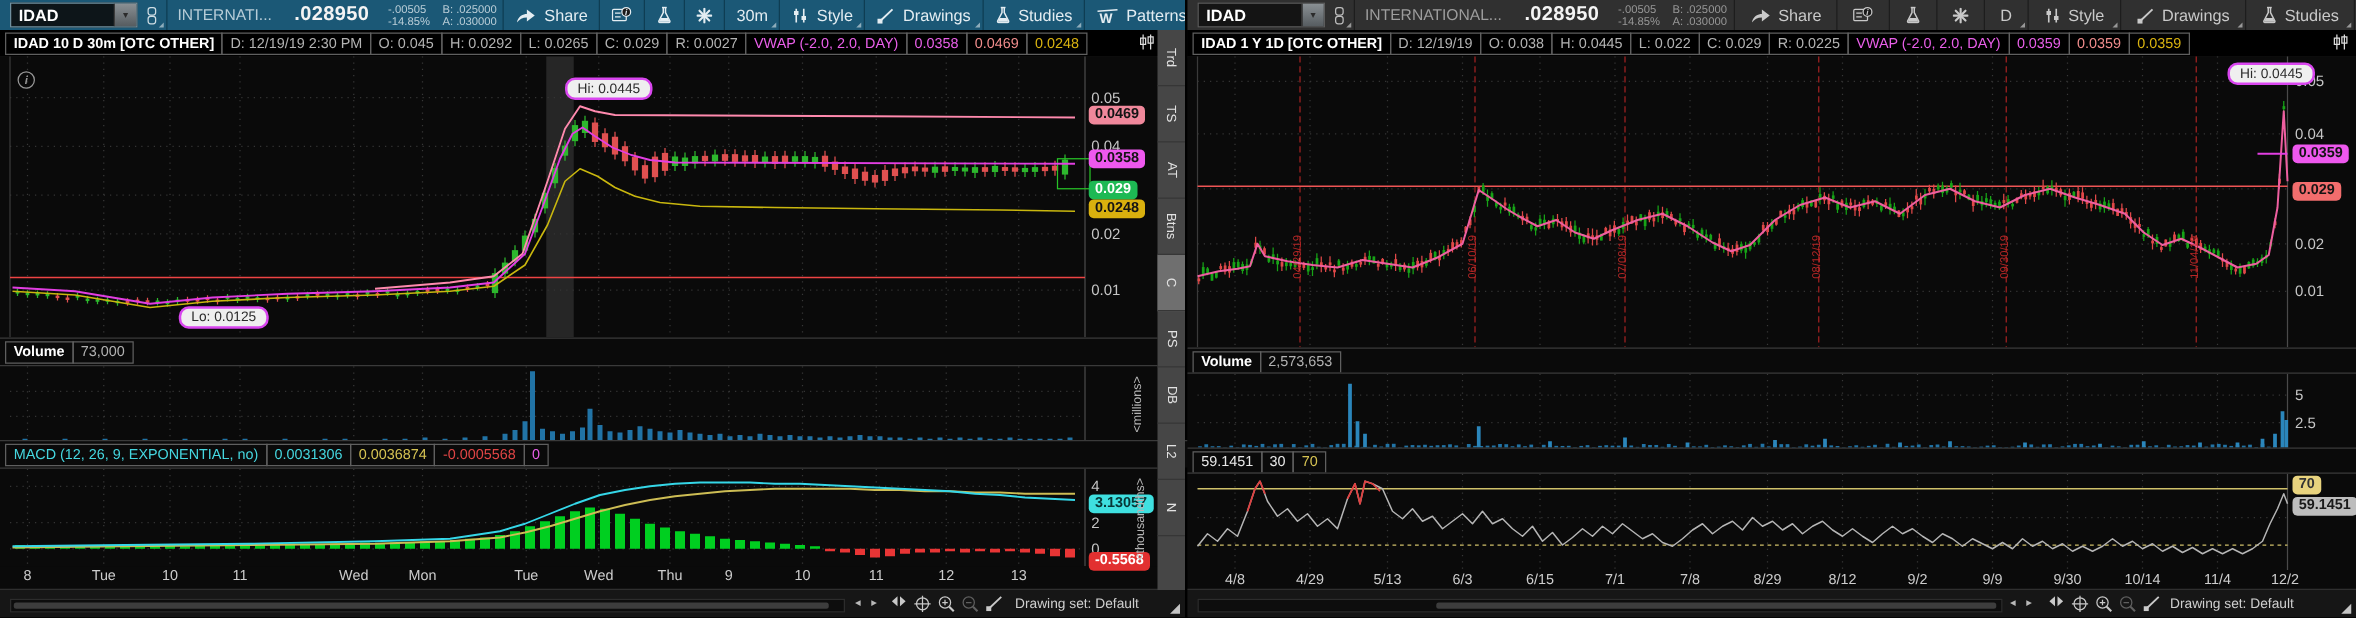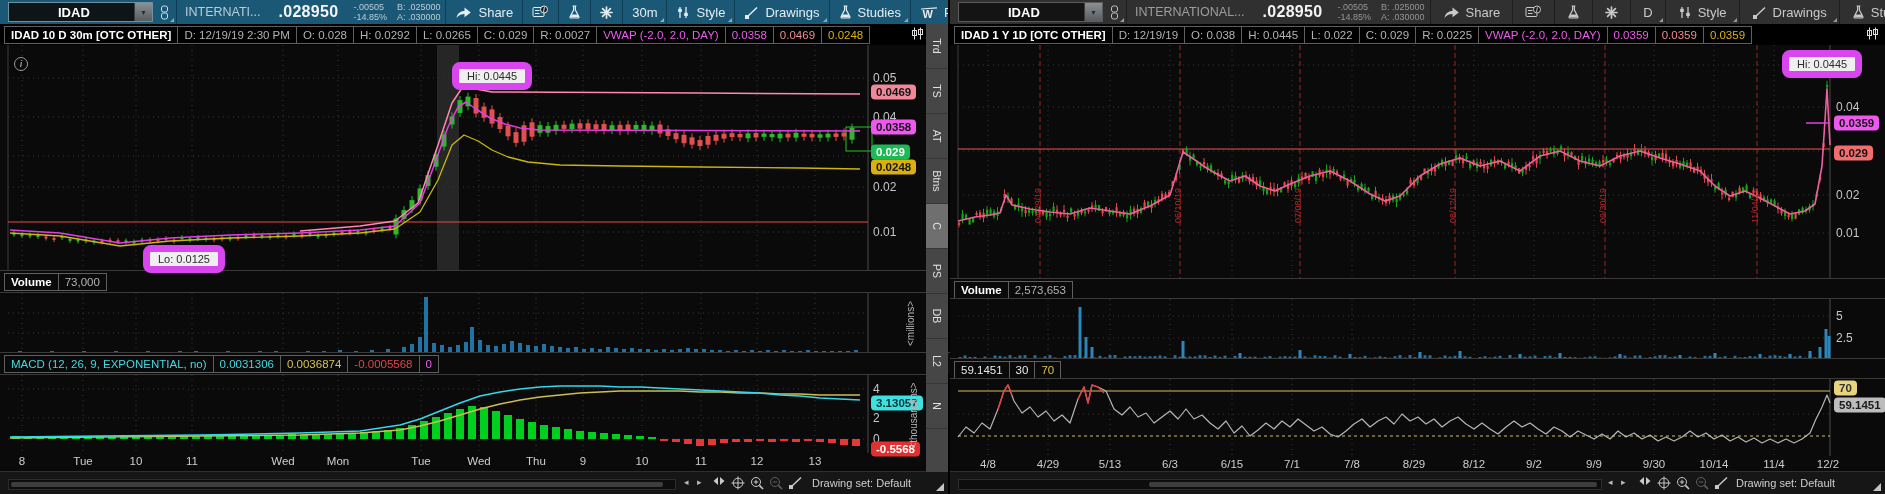--- a/index.html
+++ b/index.html
@@ -9,21 +9,21 @@
   .p-left{left:0;width:948px;}
   .p-right{left:950px;width:935px;}
 
   
   .tb{position:absolute;top:0;left:0;right:0;height:24px;display:flex;align-items:center;font-size:13px;overflow:hidden;}
   .p-left .tb{background:#1b5876;color:#e4edf2;}
   .p-right .tb{background:#303030;color:#c9c9c9;}
   .tb .sep{width:1px;align-self:stretch;flex:0 0 1px;}
   .p-left .tb .sep{background:#0e3d53;}
   .p-right .tb .sep{background:#1d1d1d;}
-  .symbox{display:flex;align-items:center;margin-left:8px;height:18px;border:1px solid #70909f;background:#0d1519;flex:0 0 auto;padding-left:43px;}
+  .symbox{display:flex;align-items:center;margin-left:8px;height:18px;border:1px solid #70909f;background:#0d1519;flex:0 0 auto;}
   .p-right .symbox{border-color:#5c5c5c;background:#141414;}
   .symtext{width:70px;padding:0 6px;font-weight:bold;color:#fff;font-size:13px;}
   .symdd{width:17px;height:18px;display:flex;align-items:center;justify-content:center;font-size:7px;color:#2b2b2b;
     background:linear-gradient(#8a9094,#565c60);border-left:1px solid #3c3c3c;}
   .tbicon{display:flex;align-items:center;justify-content:center;padding:0 6px;height:24px;position:relative;color:#cfdde4;}
   .p-right .tbicon{color:#bdbdbd;}
   .company{padding:0 8px;color:#b7cdd8;font-size:12.5px;white-space:nowrap;overflow:hidden;flex:0 0 auto;}
   .p-left .company{max-width:86px;}
   .p-right .company{max-width:110px;color:#9d9d9d;}
   .last{padding:0 10px;font-size:16px;font-weight:bold;color:#f4f4f4;letter-spacing:.3px;}
@@ -50,21 +50,21 @@
   .hdr-chart-icon{position:absolute;top:3px;display:flex;color:#dcdcdc;}
 
   
   .pane{position:absolute;left:0;background:#0a0a0a;}
   .pane svg{position:absolute;left:0;top:0;}
   .subhead{position:absolute;left:0;background:#0a0a0a;border-top:1px solid #3a3a3a;display:flex;align-items:center;height:21px;width:100%;}
   .pane.brd{border-top:1px solid #3a3a3a;}
   .axis-tick{position:absolute;font-size:12px;color:#c6c6c6;transform:translateY(-50%);}
   .badge{position:absolute;transform:translateY(-50%);font-size:11.5px;font-weight:bold;border-radius:4px;padding:1px 5px;line-height:13px;}
   .vunit{position:absolute;font-size:10px;color:#b5b5b5;transform:rotate(-90deg);transform-origin:center;white-space:nowrap;}
-  .tip{position:absolute;background:#efefef;border:7px solid #d946ef;border-radius:8px;color:#2b2b2b;font-size:11px;
+  .tip{position:absolute;background:#efefef;border:2px solid #d946ef;border-radius:8px;color:#2b2b2b;font-size:11px;
     padding:1px 8px;white-space:nowrap;z-index:5;}
   .info-icon{position:absolute;left:14px;top:12px;width:12px;height:12px;border:1px solid #989898;border-radius:50%;
     color:#989898;font-size:9px;font-style:italic;font-weight:bold;display:flex;align-items:center;justify-content:center;}
   .evt-label{position:absolute;color:#b82727;font-size:9px;transform:rotate(-90deg);transform-origin:left bottom;white-space:nowrap;}
 
   
   .dates{position:absolute;left:0;}
   .dlabel{position:absolute;top:3px;transform:translateX(-50%);font-size:11.5px;color:#cdcdcd;}
 
   
@@ -198,21 +198,21 @@
               <line x1="1" y1="3" x2="17" y2="1.8" stroke="currentColor" stroke-width="1.2"></line>
               <text x="2.5" y="12" font-size="11" font-weight="bold" fill="currentColor">W</text>
             </svg>
           </span>
           <span>Patterns</span>
         </div>
       </div>
     <div class="chead" id="chead-left">
         <div class="cell title">IDAD 10 D 30m [OTC OTHER]</div>
         <div class="cell dim">D: 12/19/19 2:30 PM</div>
-        <div class="cell dim">O: 0.028</div>
+        <div class="cell dim">O: 0.045</div>
         <div class="cell dim">H: 0.0292</div>
         <div class="cell dim">L: 0.0265</div>
         <div class="cell dim">C: 0.029</div>
         <div class="cell dim">R: 0.0027</div>
         <div class="cell magenta">VWAP (-2.0, 2.0, DAY)</div>
         <div class="cell magenta">0.0358</div>
         <div class="cell pink">0.0469</div>
         <div class="cell gold">0.0248</div>
         <div class="hdr-chart-icon" style="right: 24px;">
           <svg width="13" height="13" viewBox="0 0 13 13">

